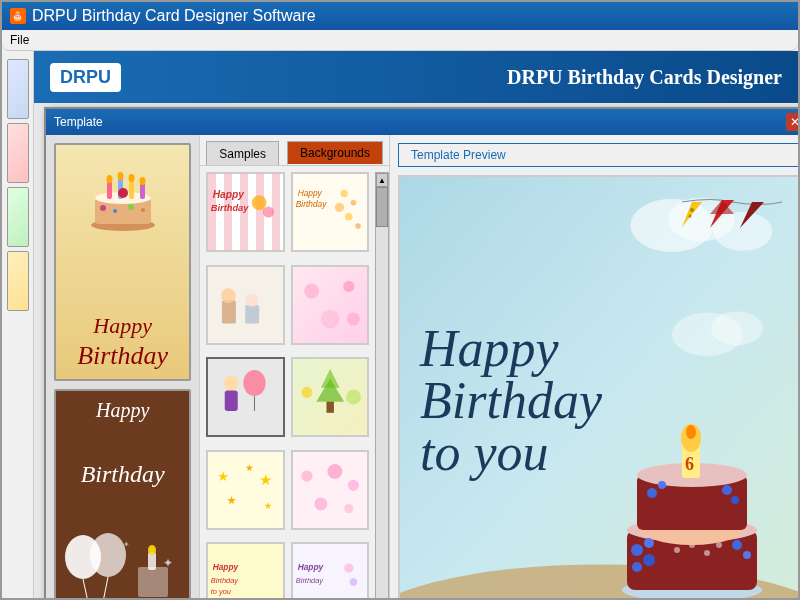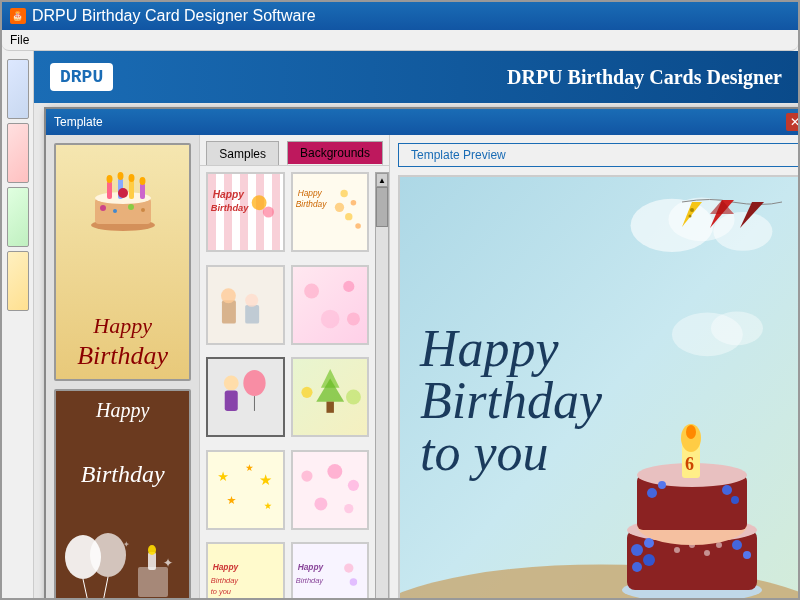--- a/index.html
+++ b/index.html
@@ -104,21 +104,21 @@
       padding: 0 16px;
     }
 
     .drpu-logo {
       background: white;
       color: #1a6cb5;
       font-weight: bold;
       font-size: 18px;
       padding: 4px 10px;
       border-radius: 4px;
-      font-family: Liberation Mono, monospace;
+      font-family: Liberation Sans, sans-serif;
     }
 
     .app-title-text {
       color: white;
       font-size: 20px;
       font-weight: bold;
       font-family: Georgia, serif;
     }
 
     
@@ -266,21 +266,21 @@
     .tab-btn {
       padding: 4px 12px;
       border: 1px solid #aaa;
       background: #dcdcdc;
       cursor: pointer;
       font-size: 12px;
       border-bottom: none;
     }
 
     .tab-btn.active {
-      background: #be185d;
+      background: #c2410c;
       border-bottom: 1px solid #f0f0f0;
       z-index: 1;
     }
 
     .template-grid-container {
       flex: 1;
       overflow: hidden;
       padding: 6px;
       position: relative;
     }

